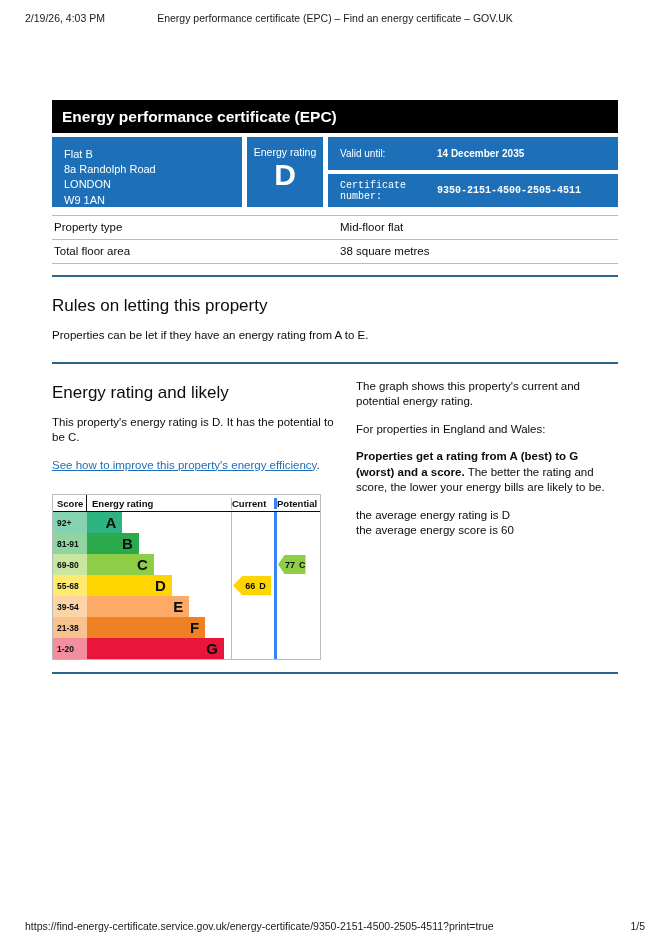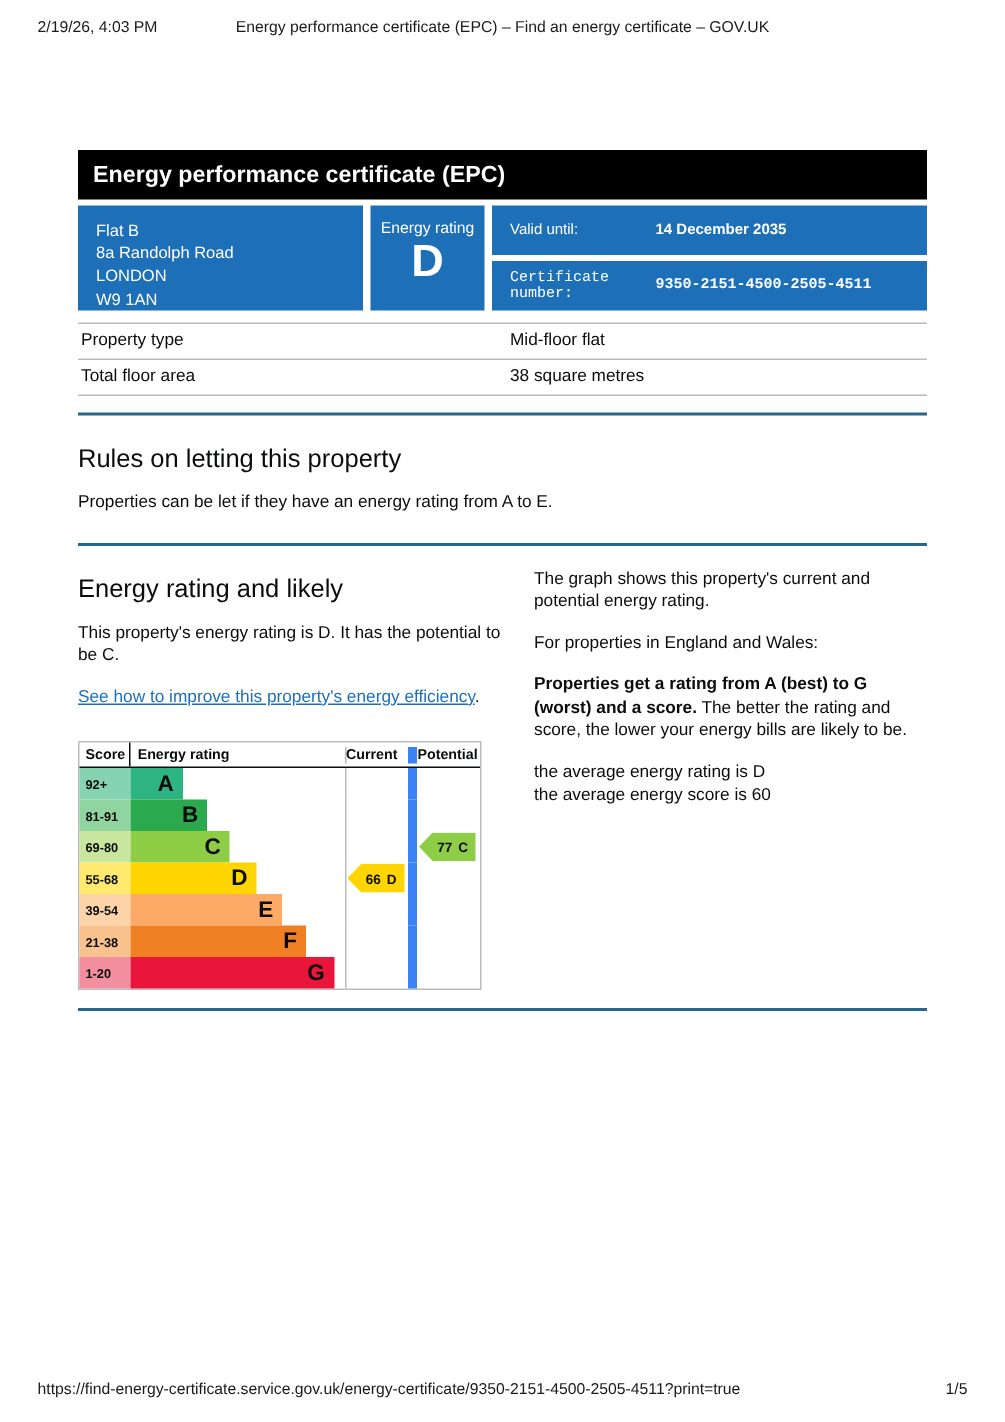--- a/index.html
+++ b/index.html
@@ -51,21 +51,21 @@
   .spaced { margin-top: 22px; }
 
   
   .chart { margin-top: 21px; width: 269px; border: 1px solid #b8bcbe; font-size: 9.5px; background: #fff; }
   .c-row { display: flex; }
   .c-head { height: 17px; font-weight: bold; border-bottom: 1px solid #0b0c0c; align-items: center; }
   .c-score { width: 34px; padding-left: 4px; }
   .c-head .c-score { border-right: 1px solid #0b0c0c; align-self: stretch; display: flex; align-items: center; }
   .c-rating { width: 144px; padding-left: 5px; }
   .c-cur { width: 43px; border-left: 1px solid #b8bcbe; text-align: left; }
-  .c-pot { width: 48px; border-left: 6px solid #3b82f6; }
+  .c-pot { width: 31px; border-left: 3px solid #3b82f6; text-align: center; }
   .band { height: 21px; }
   .band .c-score { font-size: 8.5px; font-weight: bold; display: flex; align-items: center; }
   .band .c-rating { padding: 0; }
   .bar { height: 21px; display: flex; align-items: center; justify-content: flex-end; padding-right: 6px; font-weight: bold; font-size: 15px; color: #0b0c0c; }
   .band .c-cur, .band .c-pot { display: flex; align-items: center; }
   .arrow { height: 19px; width: 38px; margin-left: 1px; clip-path: polygon(0 50%, 24% 0, 100% 0, 100% 100%, 24% 100%); display: flex; align-items: center; justify-content: center; gap: 4px; padding-left: 7px; font-size: 9px; font-weight: bold; }
 </style>
 </head>
 <body>
 

